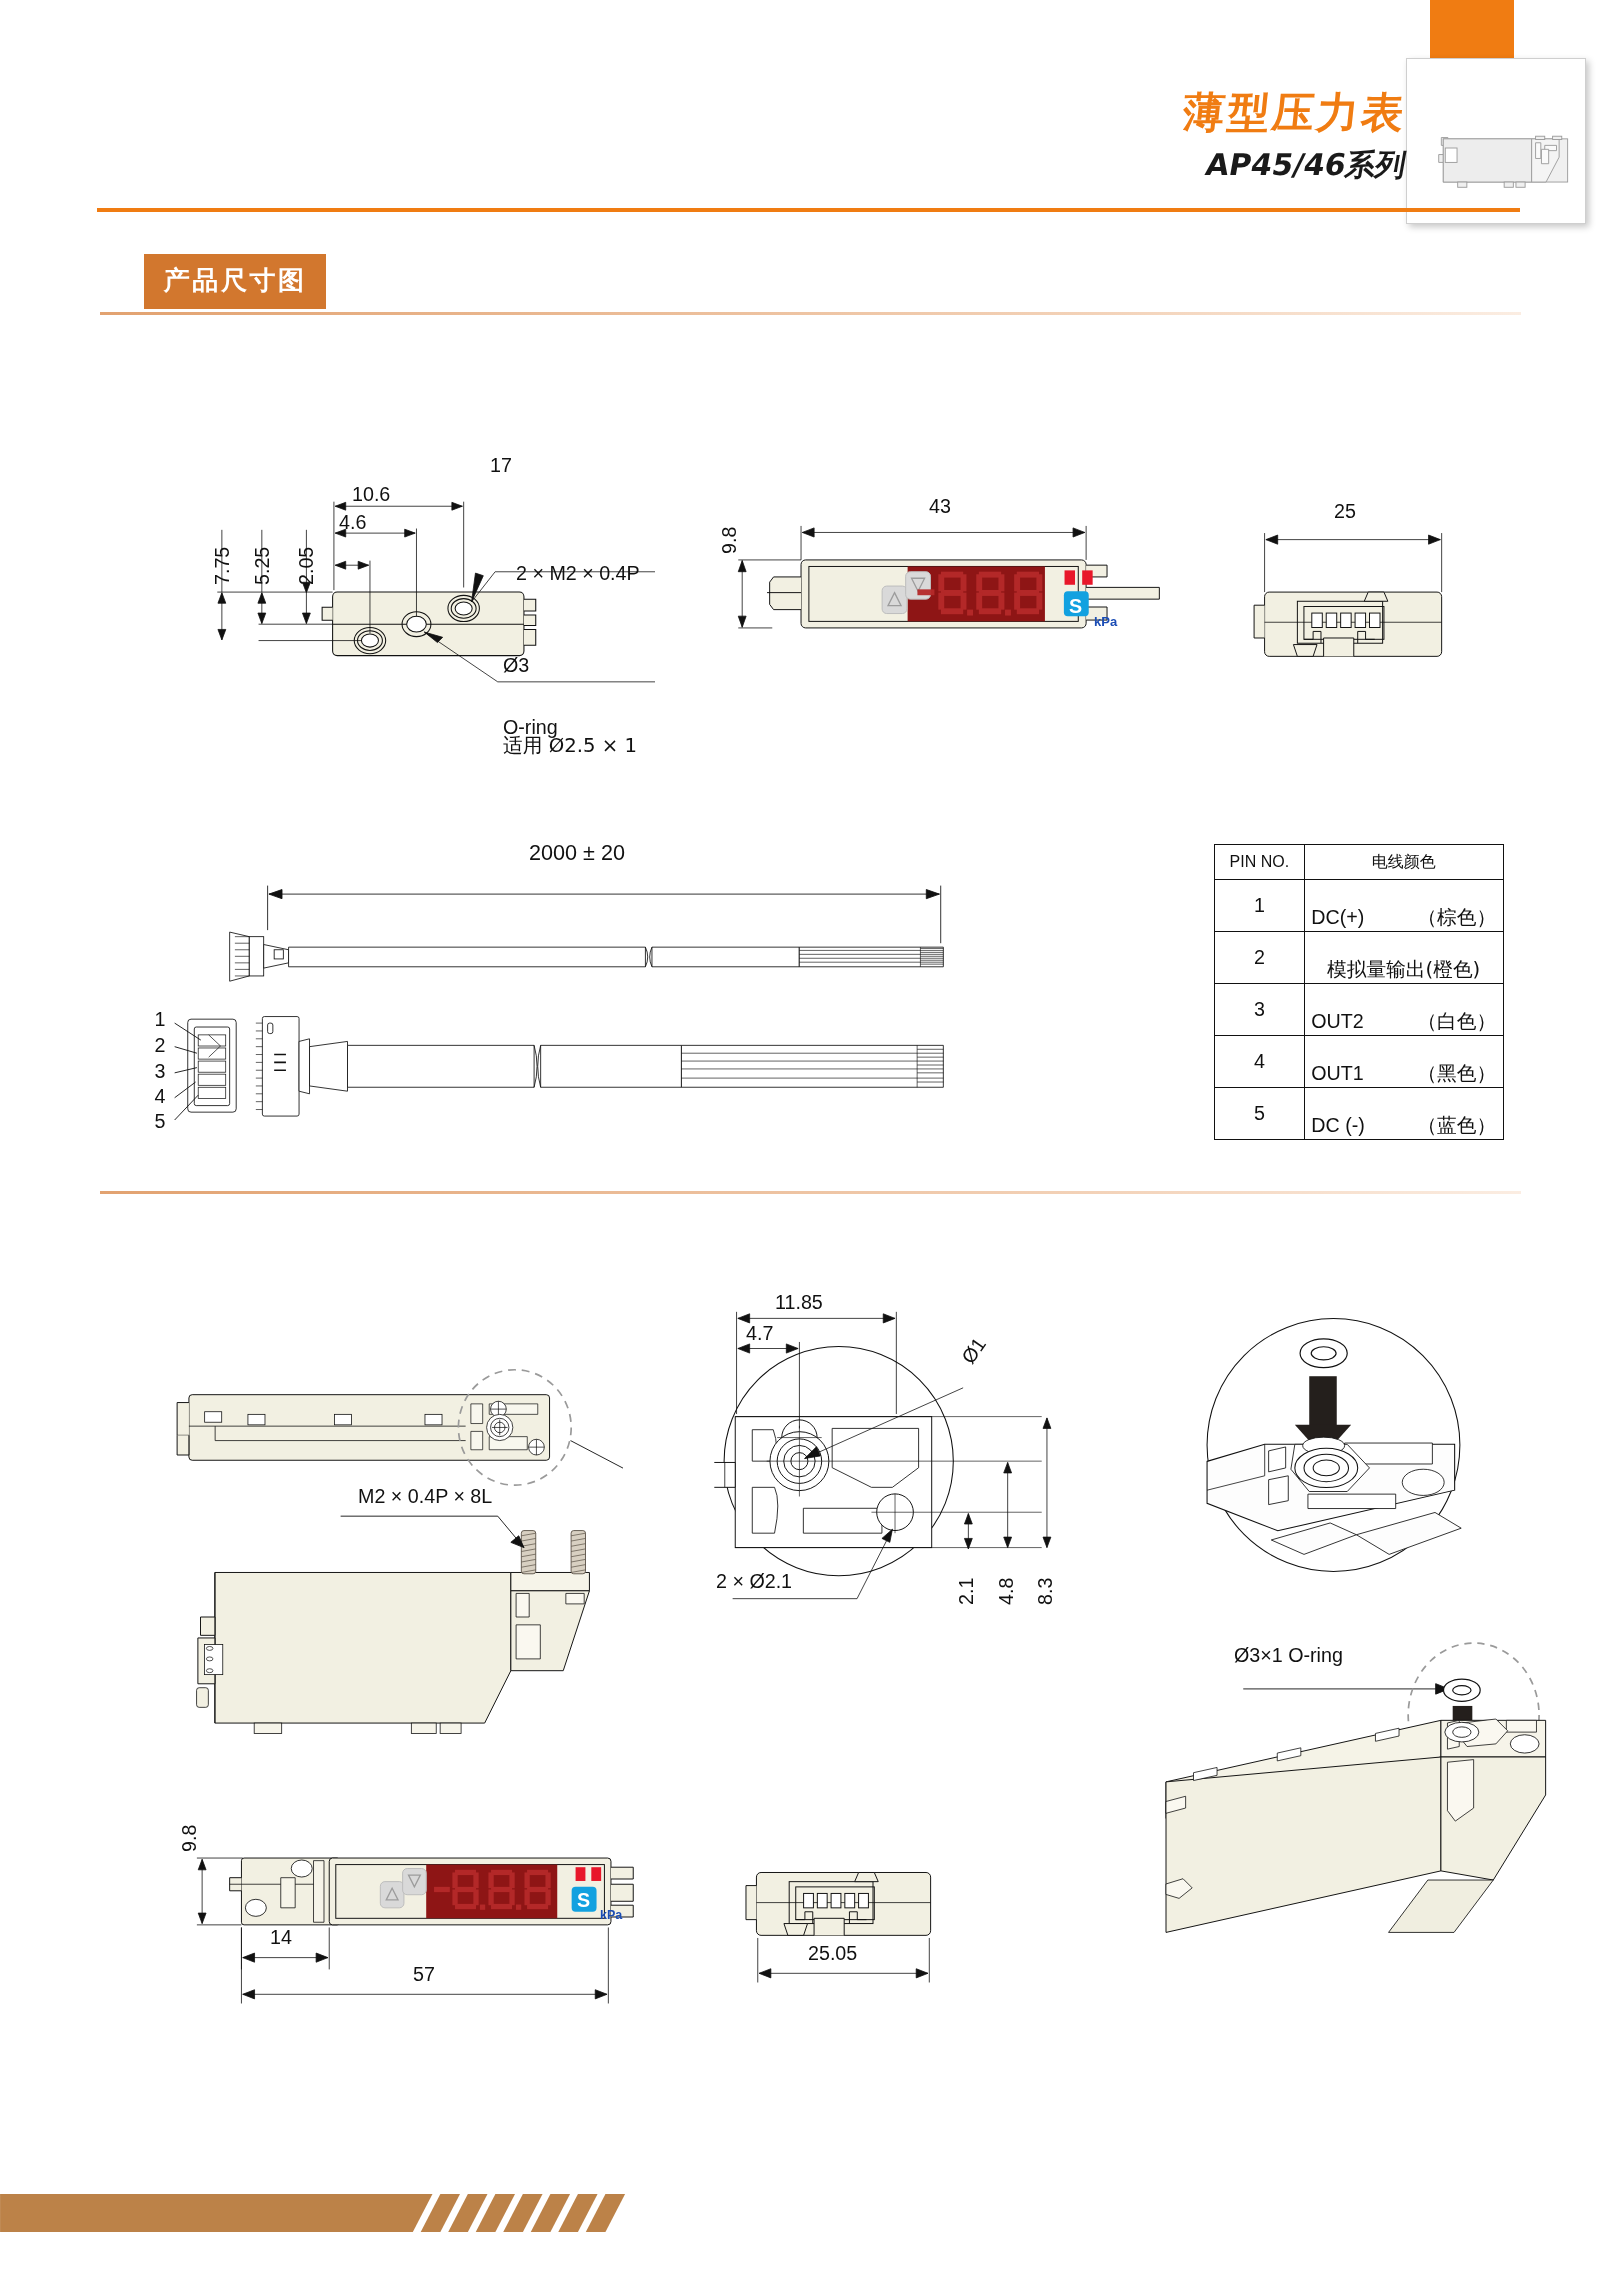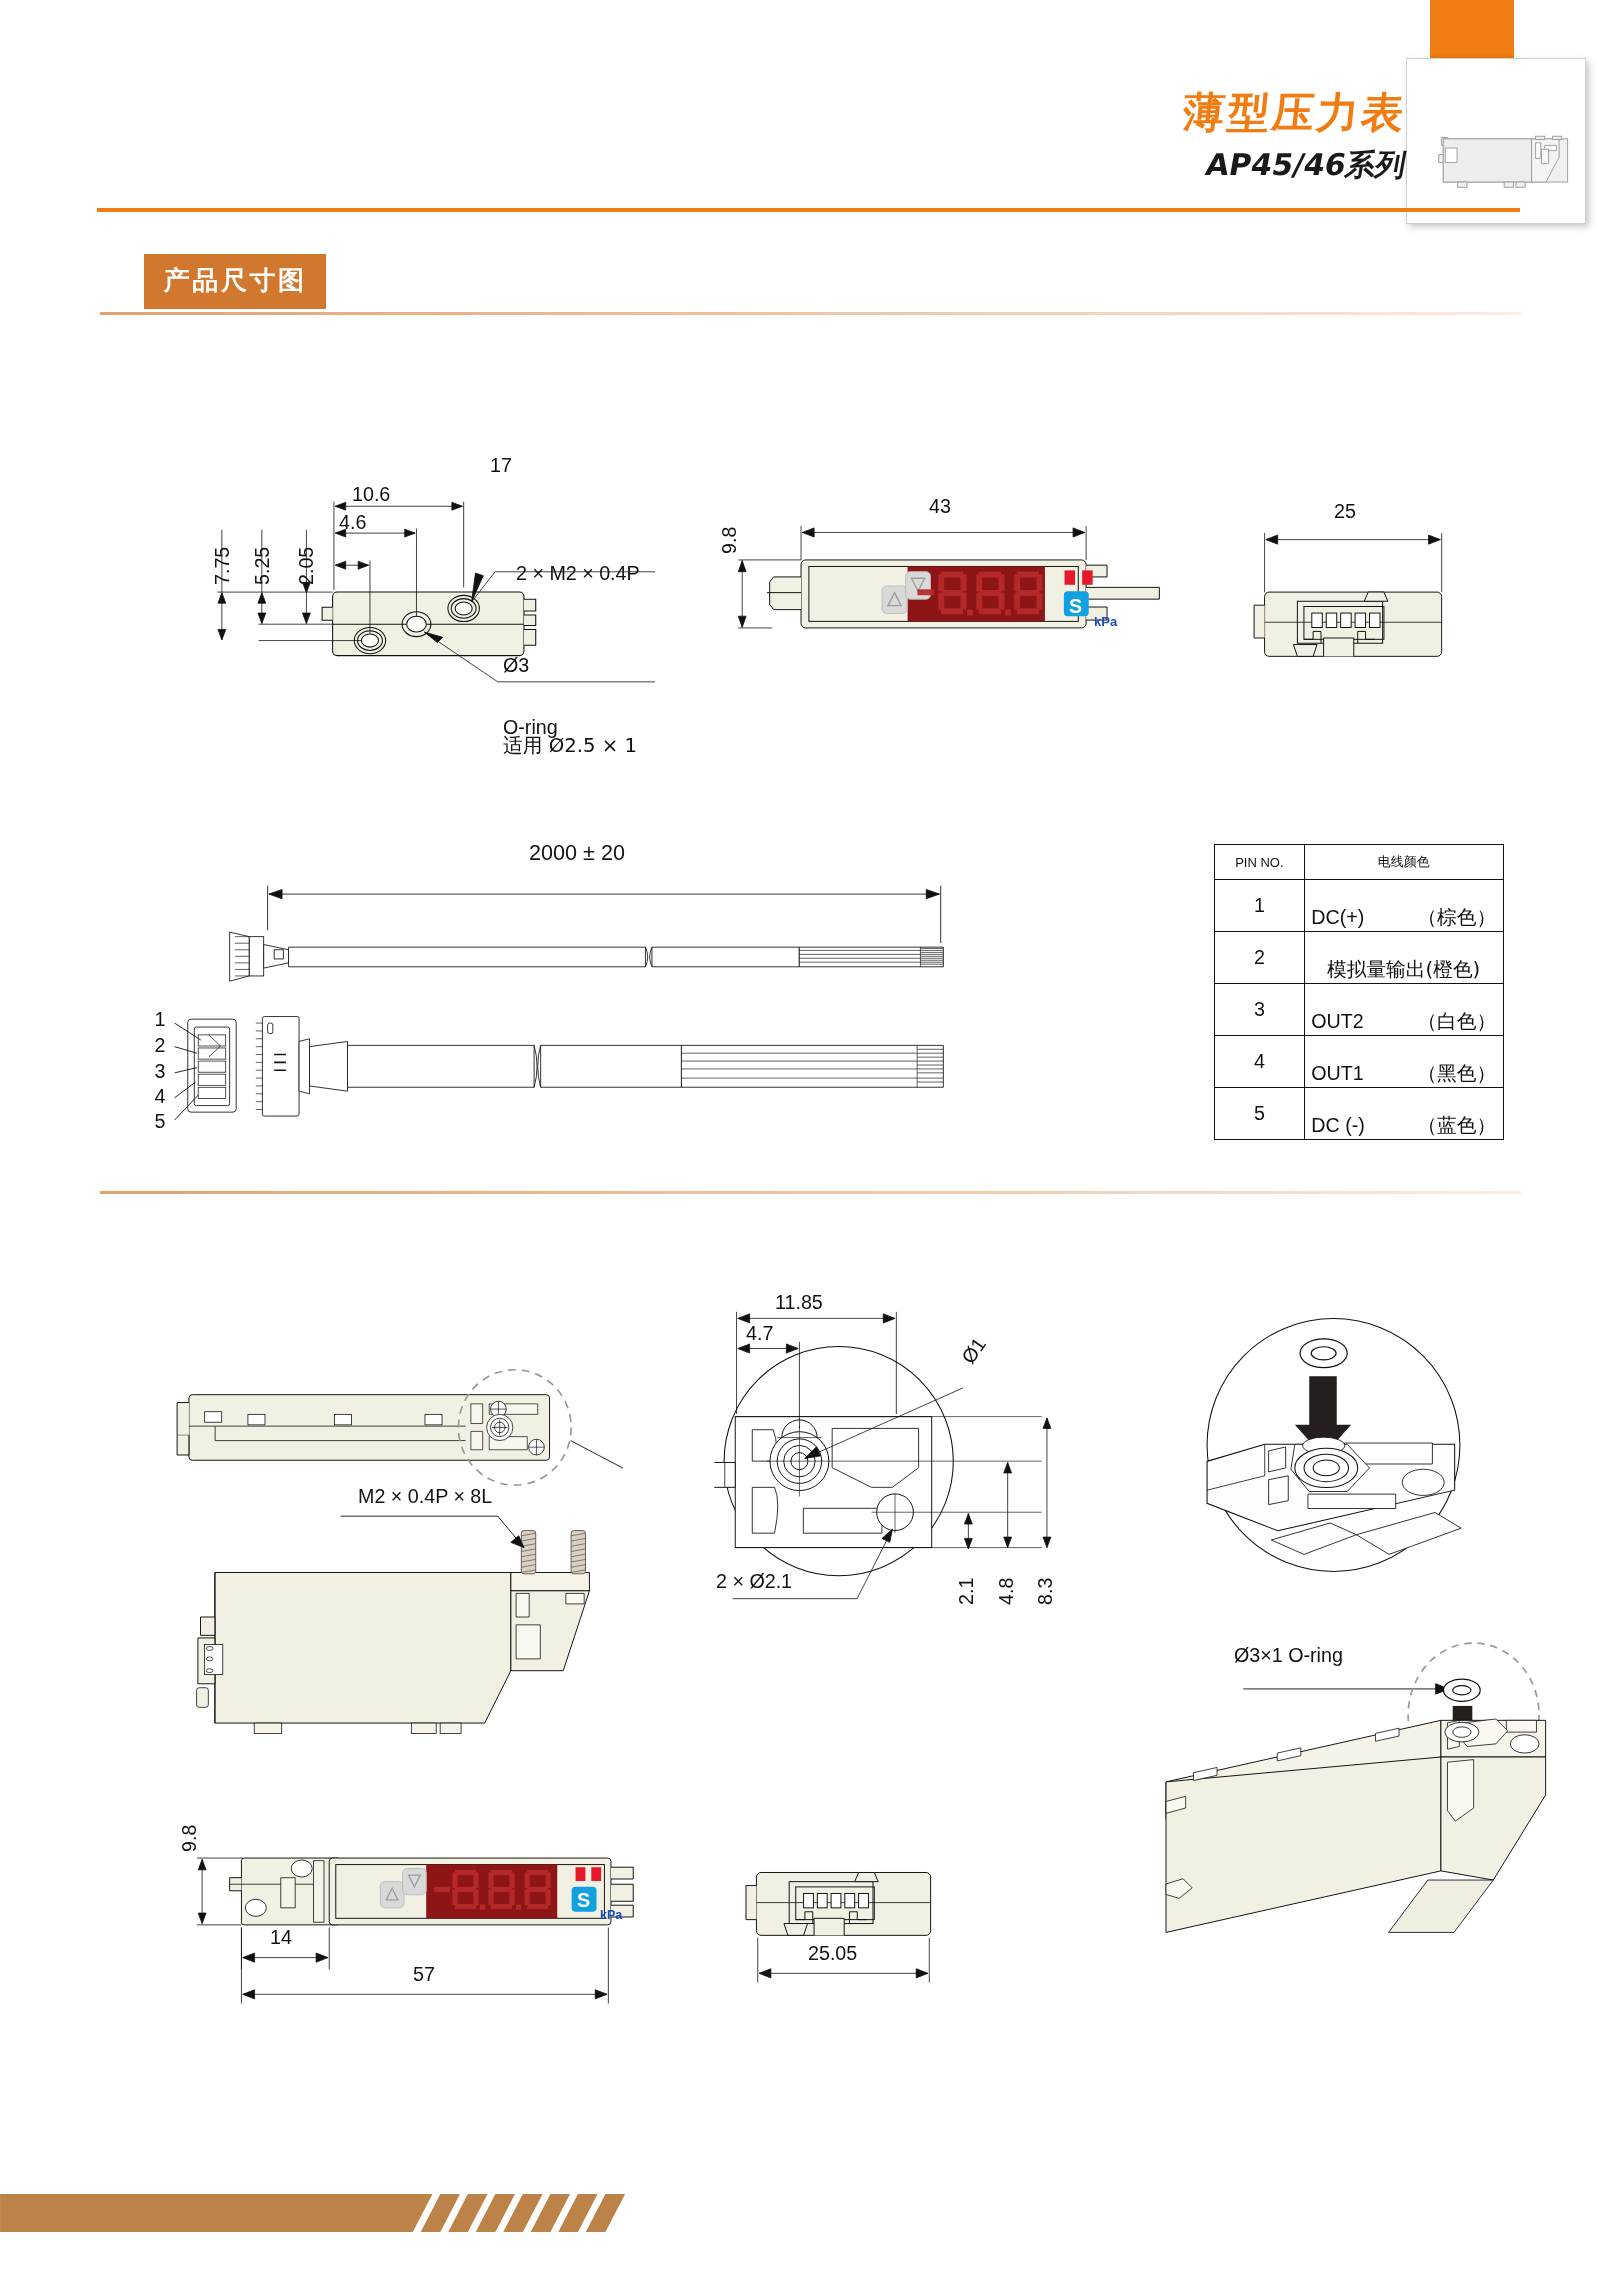--- a/index.html
+++ b/index.html
@@ -44,21 +44,21 @@
   
   .dim{position:absolute;font-size:19.7px;color:#111;font-family:"Liberation Sans",sans-serif;white-space:nowrap;}
   .dim.lg{font-size:21.6px;}
   .vert{transform:rotate(-90deg);transform-origin:left top;}
   .cn{font-family:"DejaVu Sans",sans-serif;}
 
   
   #pin-table{position:absolute;left:1214px;top:844px;border-collapse:collapse;}
   #pin-table td,#pin-table th{border:1.3px solid #111;color:#111;height:34px;text-align:center;
      font-size:19.7px;font-weight:normal;padding:0 3.9px;}
-  #pin-table th{font-size:13px;}
+  #pin-table th{font-size:16px;}
   #pin-table .c-no{width:81px;}
   #pin-table .c-col{width:190px;}
   #pin-table .wirecell{display:flex;justify-content:space-between;align-items:center;padding:0 2.6px;white-space:nowrap;margin-top:24px;}
   #pin-table .wirecell .nm{font-family:"Liberation Sans",sans-serif;}
   #pin-table .wirecell .cl{font-family:"DejaVu Sans",sans-serif;}
   #pin-table .wirecell.cnwide{justify-content:center;gap:0;}
   svg{overflow:visible;}
 </style>
 </head>
 <body>

